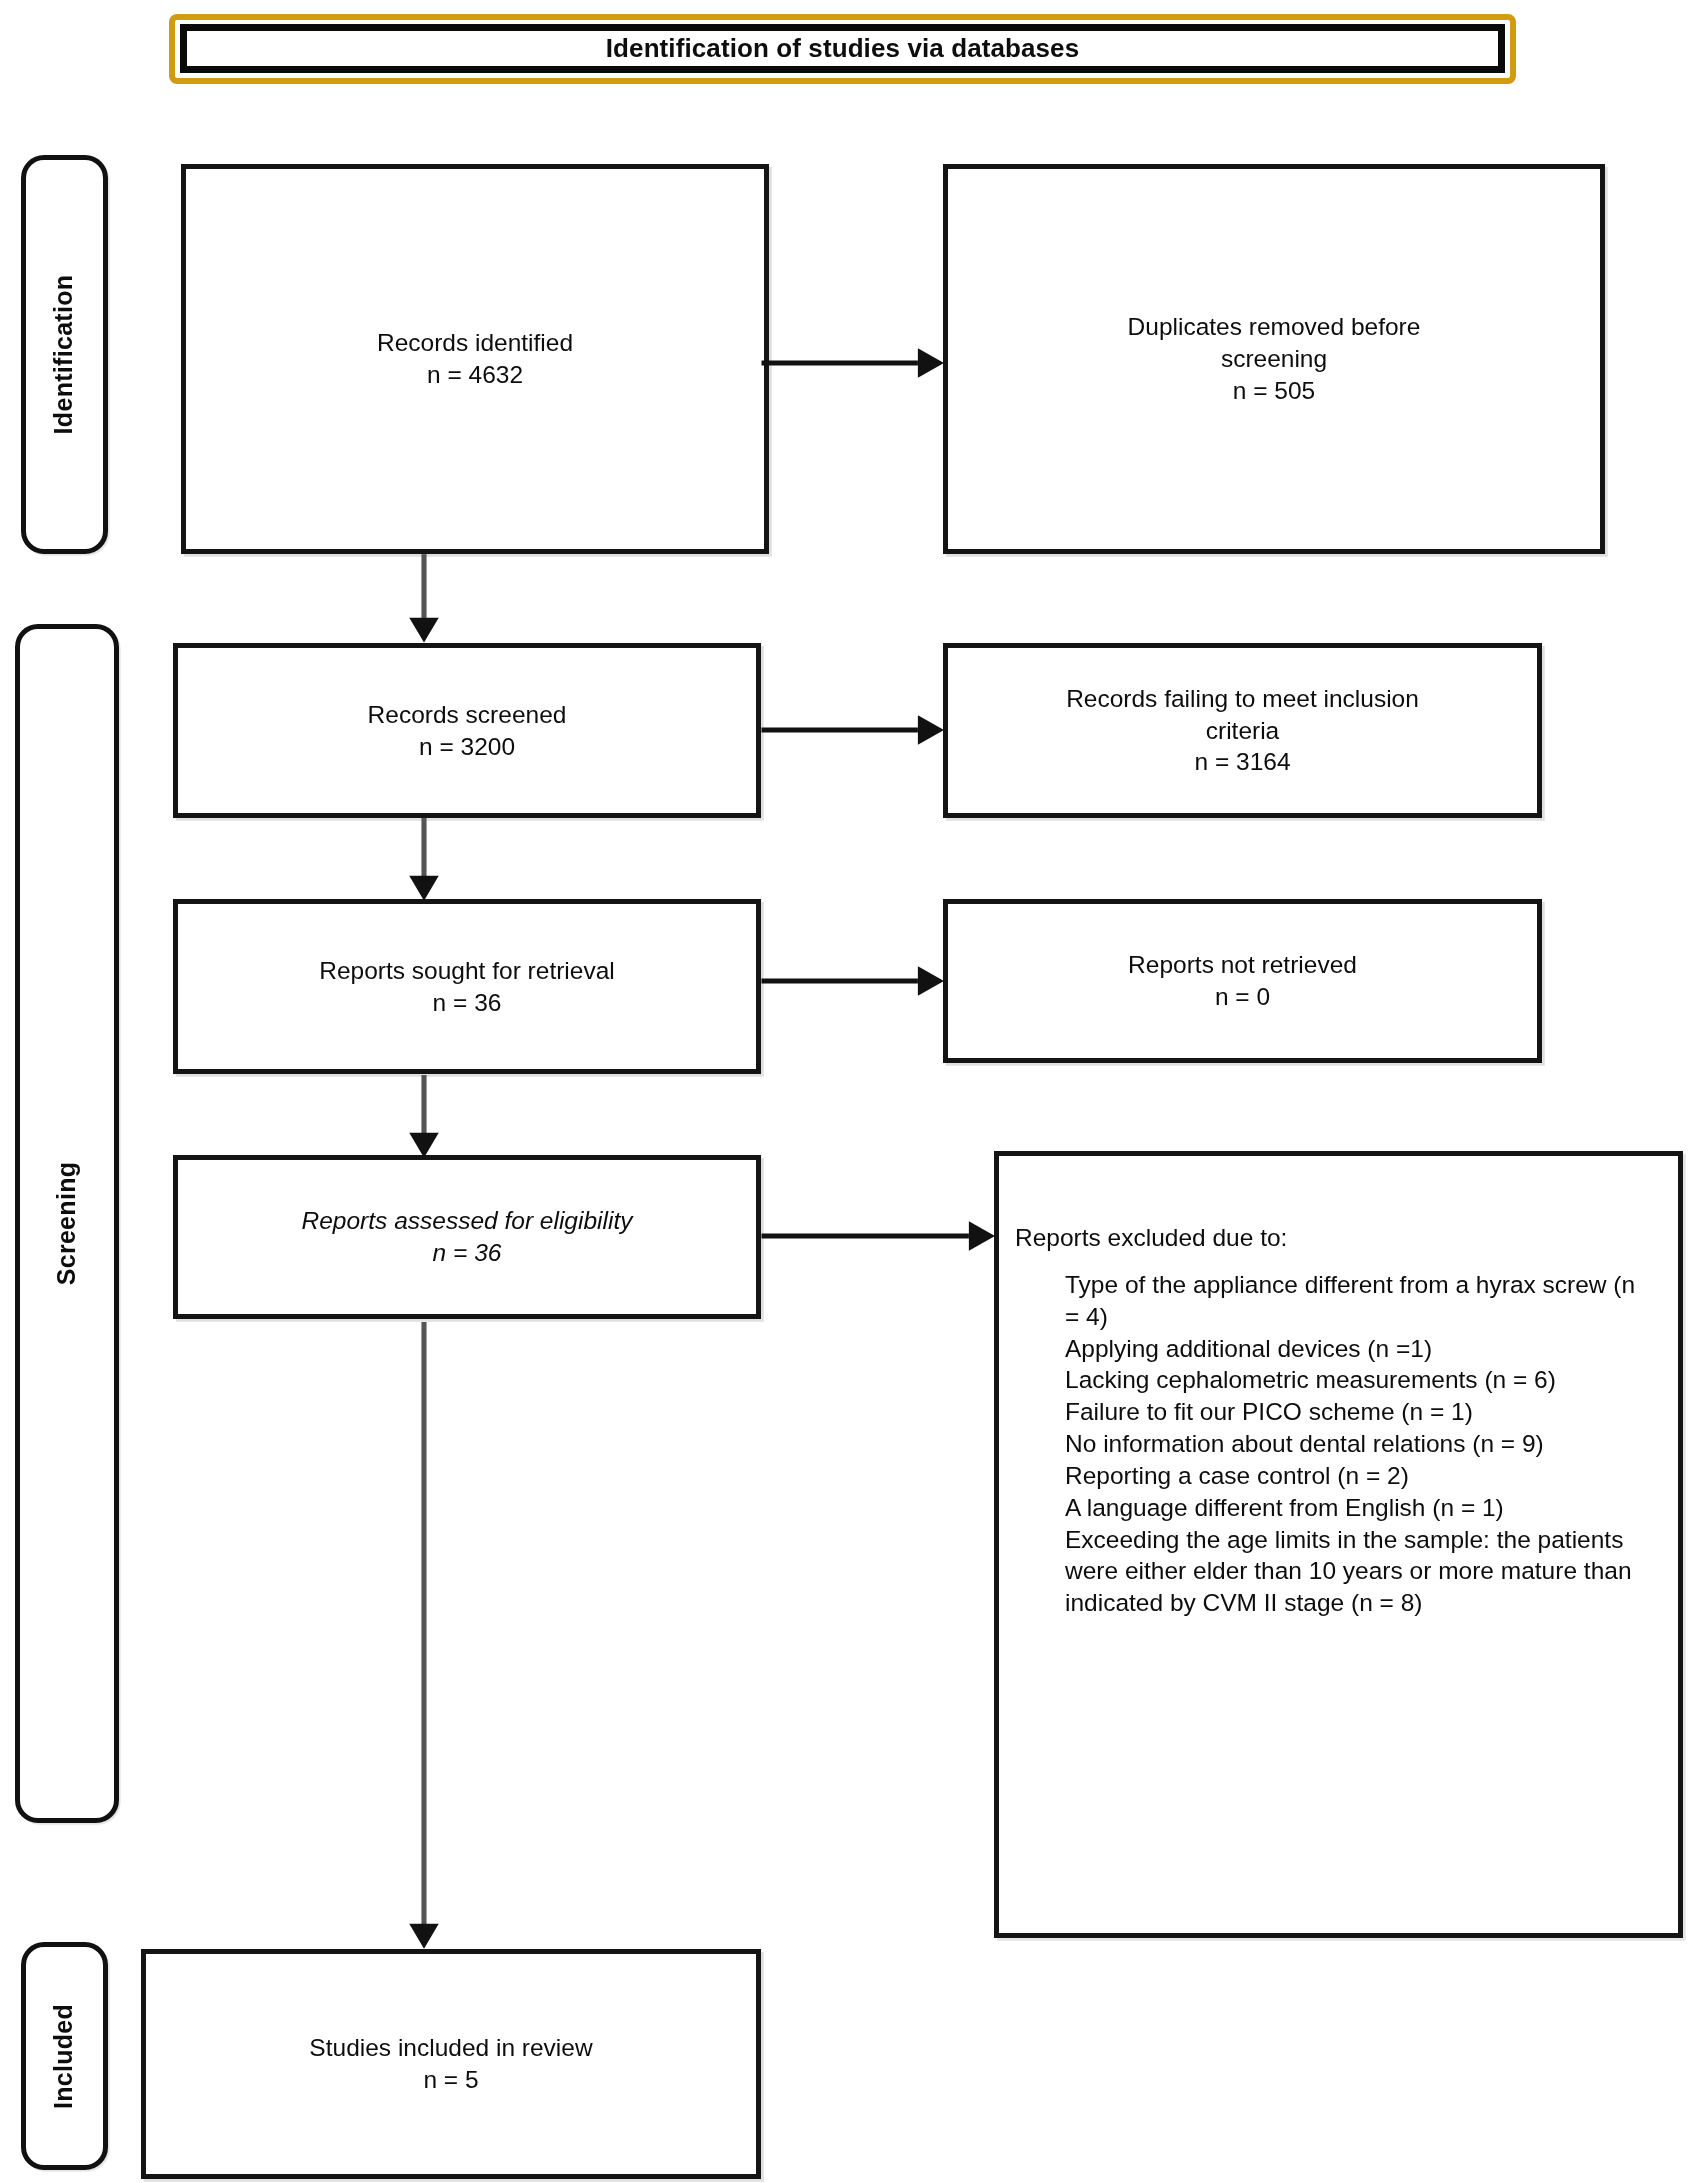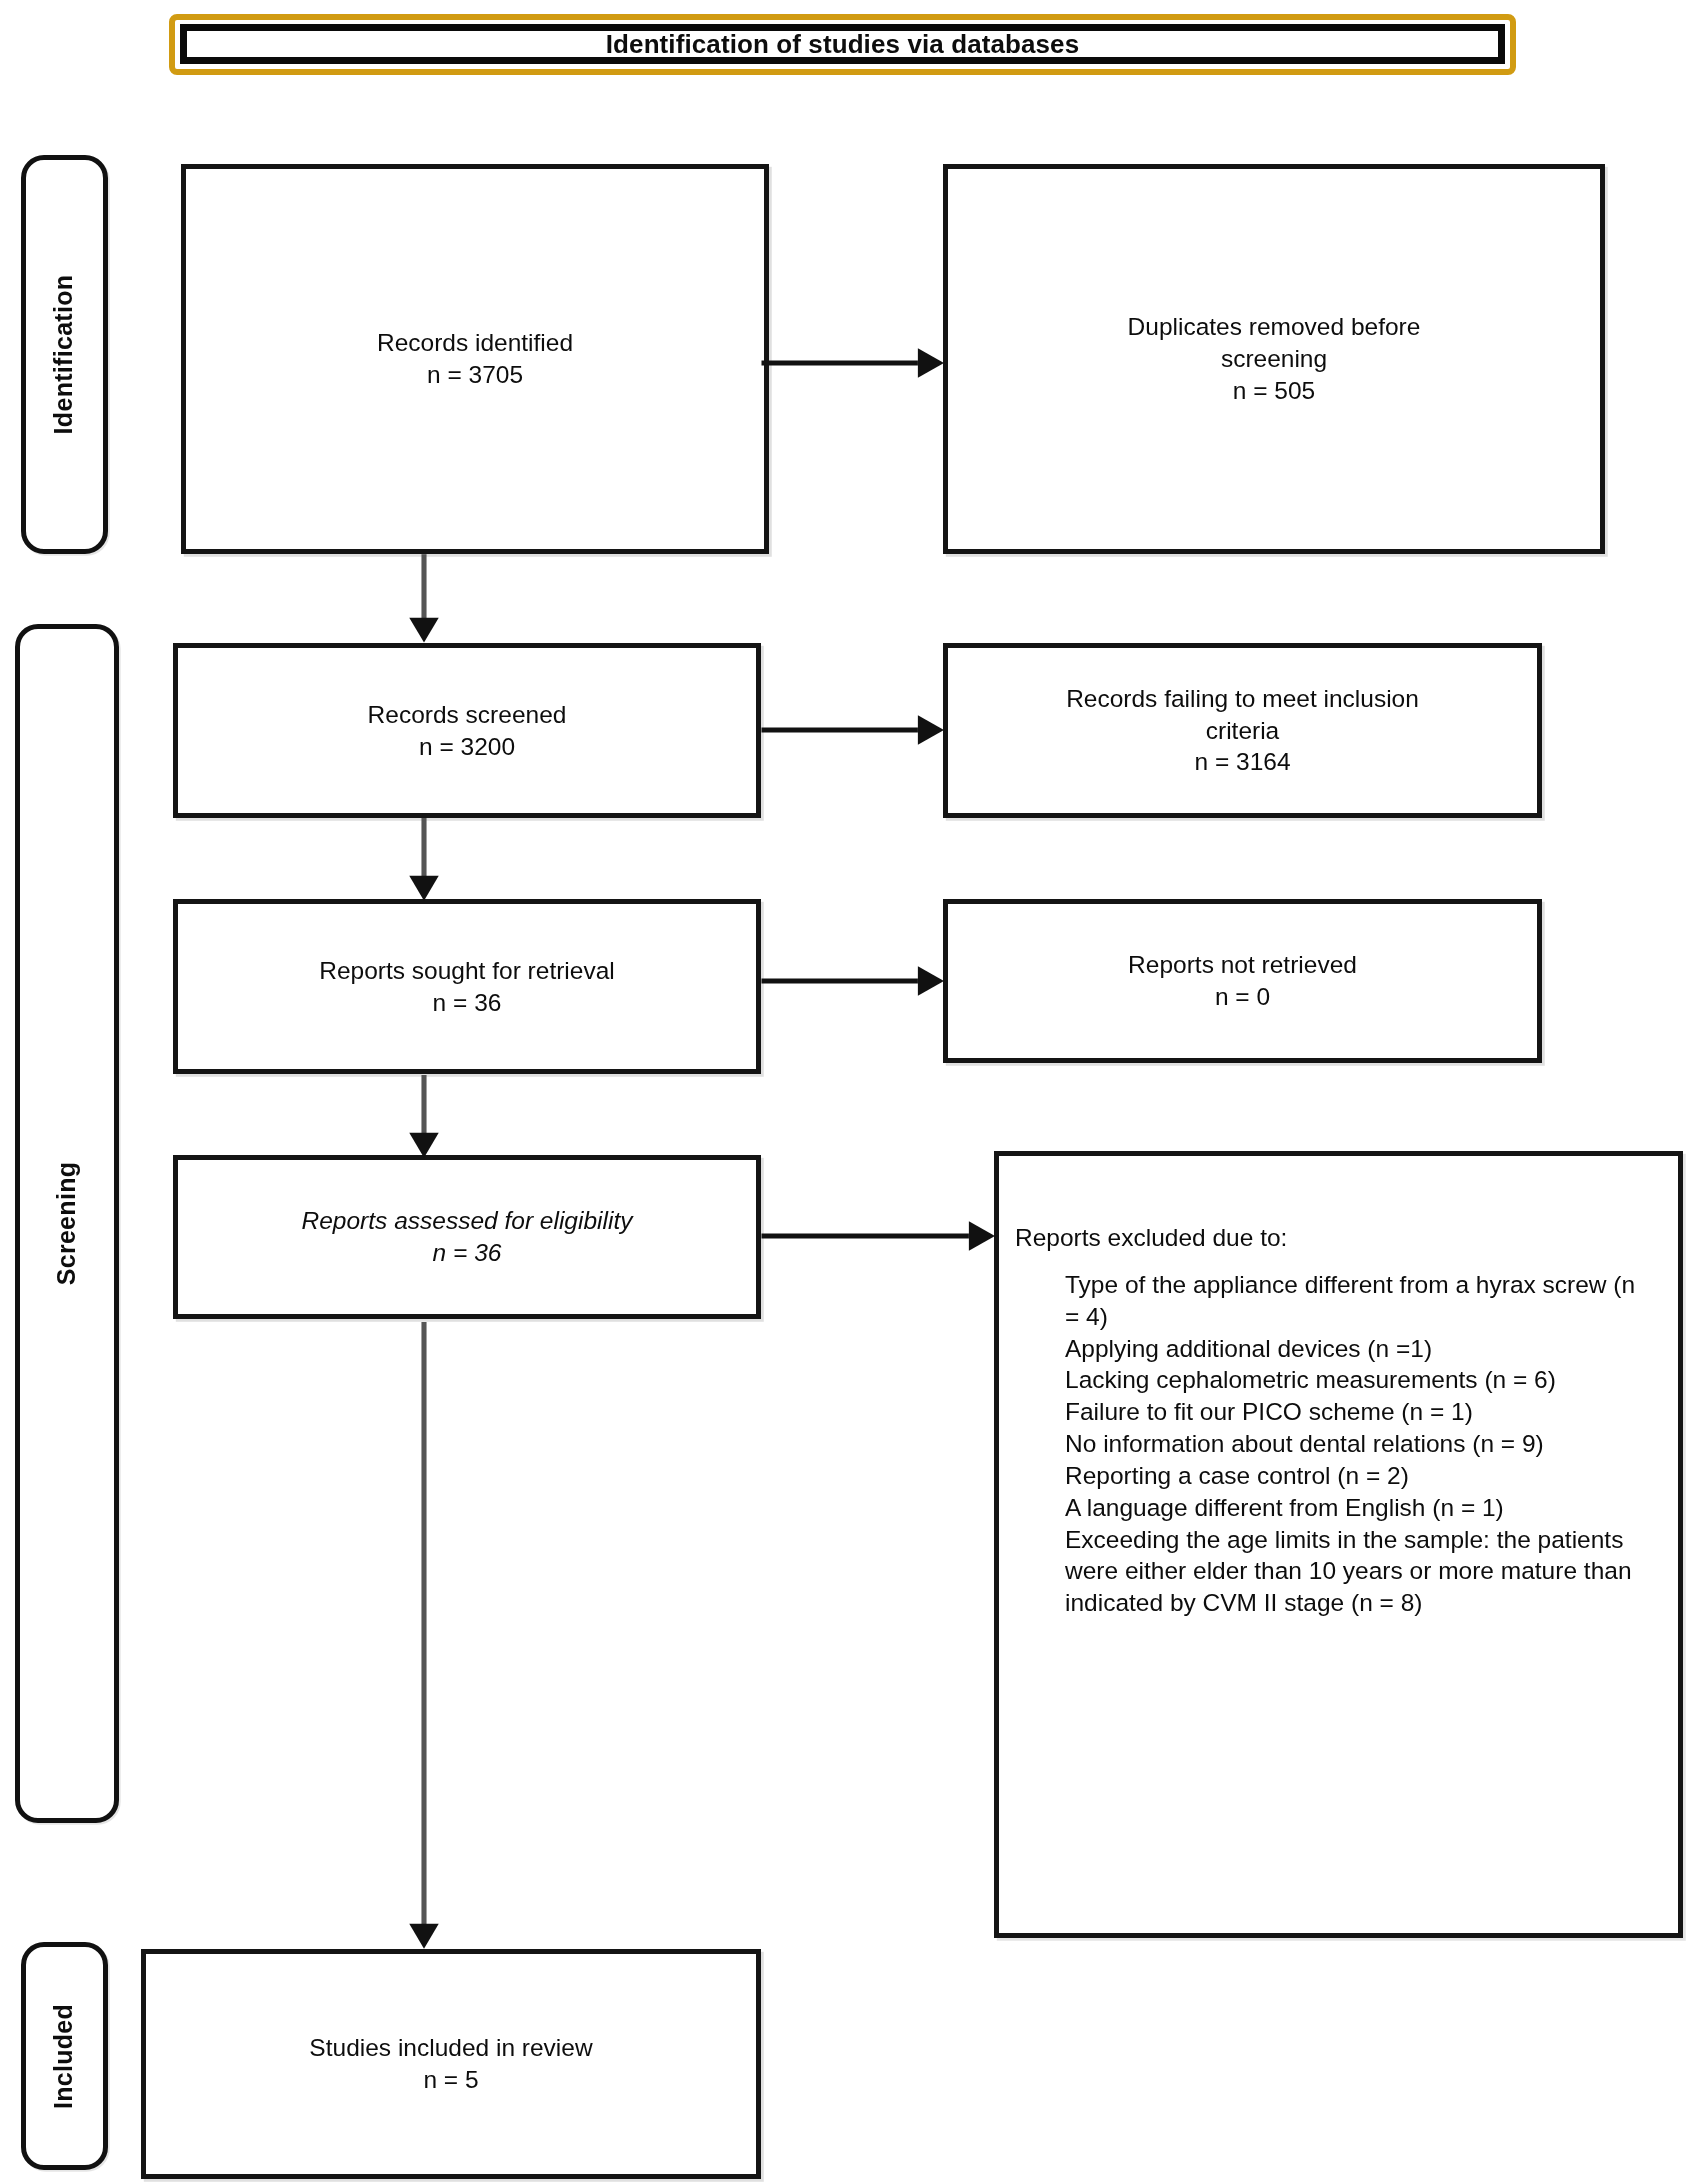--- a/index.html
+++ b/index.html
@@ -20,21 +20,21 @@
     background: #ffffff;
     overflow: hidden;
   }
 
   
   .header-banner {
     position: absolute;
     left: 169px;
     top: 13.7px;
     width: 1347px;
-    height: 61px;
+    height: 70px;
     box-sizing: border-box;
     border: 6.3px solid #D19B12;
     border-radius: 8px;
     background: #ffffff;
     padding: 4.6px;
   }
   .header-inner {
     box-sizing: border-box;
     width: 100%;
     height: 100%;
@@ -167,21 +167,21 @@
     <span class="stage-band-label">Screening</span>
   </div>
 
   <div class="stage-band" id="band-included">
     <span class="stage-band-label">Included</span>
   </div>
 
   <div class="pbox" id="box-identified">
     <div class="pbox-text">
       <div>Records identified</div>
-      <div>n = 3705</div>
+      <div>n = 4632</div>
     </div>
   </div>
 
   <div class="pbox" id="box-duplicates">
     <div class="pbox-text">
       <div>Duplicates removed before</div>
       <div>screening</div>
       <div>n = 505</div>
     </div>
   </div>

